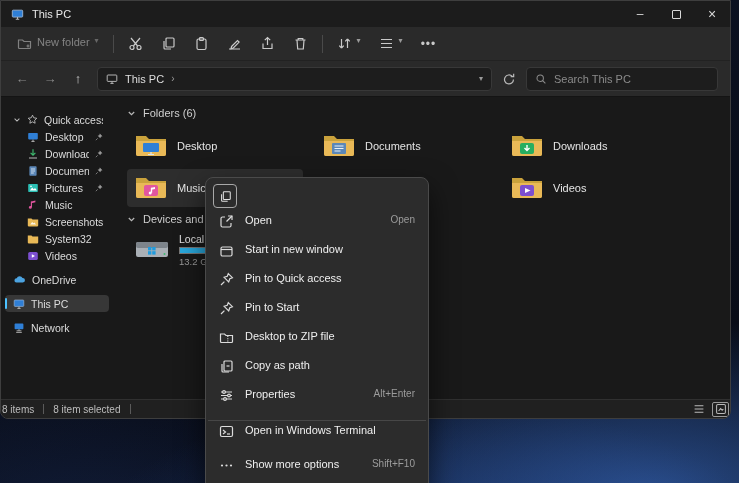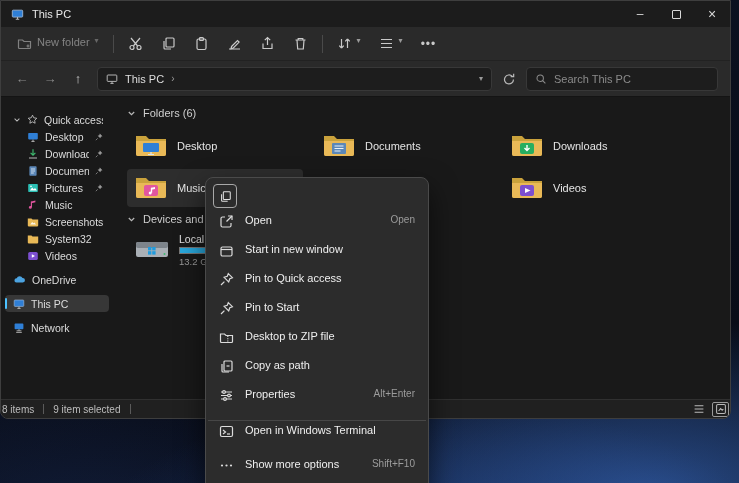--- a/index.html
+++ b/index.html
@@ -502,21 +502,21 @@
             </div>
           <span class="drive-free">13.2 GB fr</span>
         </div>
       </div>
     </div>
   </div>
 
   <div class="statusbar">
     <span>8 items</span>
     <span class="vline"></span>
-    <span>9 item selected</span>
+    <span>8 item selected</span>
     <span class="vline"></span>
     <div class="sb-right">
       <div class="sb-view">
         <svg width="12" height="12" viewBox="0 0 15 15" fill="none" stroke="#b9b9b9" stroke-width="1.3">
             <path d="M2 3.5h11M2 7.5h11M2 11.5h11"></path>
           </svg>
       </div>
       <div class="sb-view active">
         <svg width="12" height="12" viewBox="0 0 15 15" fill="none" stroke="#b9b9b9" stroke-width="1.3">
             <rect x="2" y="2" width="11" height="11" rx="1.5"></rect>

